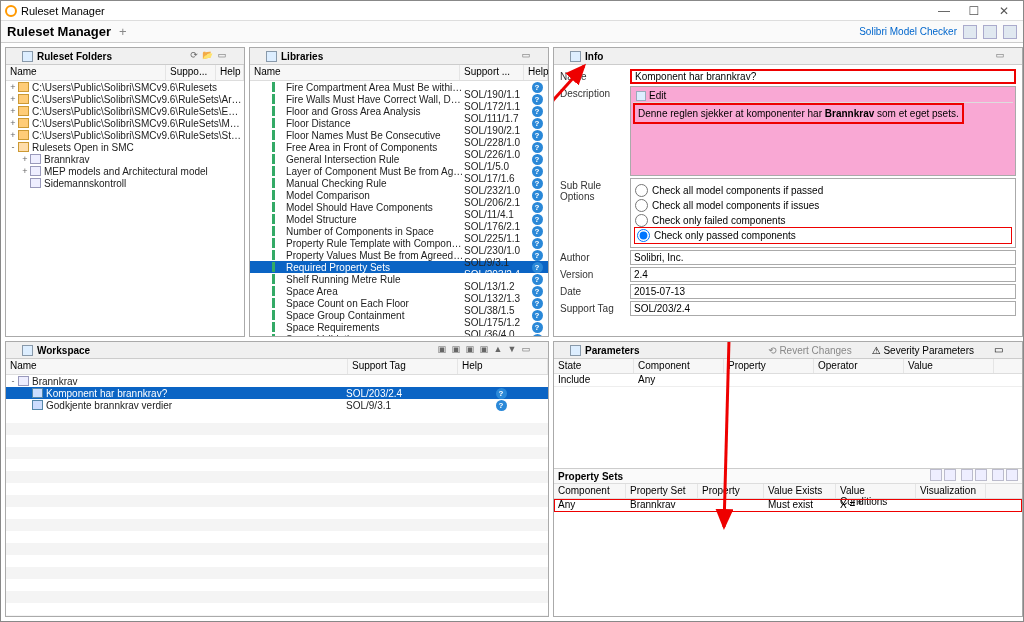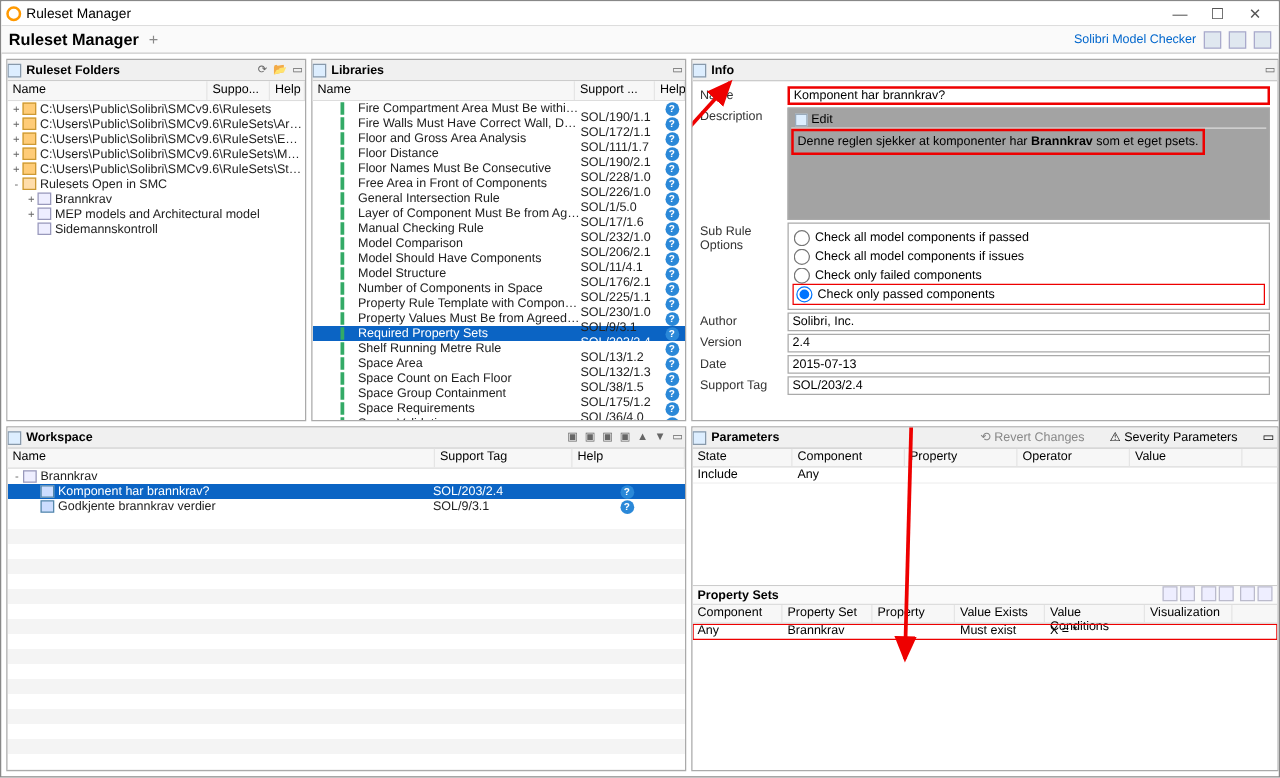--- a/index.html
+++ b/index.html
@@ -10,21 +10,21 @@
 .titlebar .winbtn { width: 30px; text-align: center; font-size: 12px; color: #555; }
 .headerbar { height: 22px; display: flex; align-items: center; padding: 0 6px; background: #fafafa; border-bottom: 1px solid #ccc; }
 .headerbar .htitle { font-size: 13px; font-weight: 600; }
 .headerbar .plus { margin-left: 8px; color: #888; font-size: 13px; }
 .headerbar .spacer { flex: 1; }
 .headerbar .right { font-size: 10px; color: #333; display: flex; align-items: center; gap: 6px; }
 .headerbar .icon { width: 14px; height: 14px; background: #e0e8f0; border: 1px solid #aac; display: inline-block; }
 
 .main { display: grid; grid-template-columns: 240px 300px 470px; grid-template-rows: 290px 276px; gap: 4px; padding: 4px; height: 578px; }
 .panel { border: 1px solid #aaa; background: #fff; display: flex; flex-direction: column; position: relative; overflow: hidden; }
-.panel-header { height: 17px; background: #f0f0f0; border-bottom: 1px solid #ccc; display: flex; align-items: center; padding: 0 0; font-size: 10px; }
+.panel-header { height: 17px; background: #f0f0f0; border-bottom: 1px solid #ccc; display: flex; align-items: center; padding: 0 16px; font-size: 10px; }
 .panel-header .phicon { width: 11px; height: 11px; background: #def; border: 1px solid #89a; margin-right: 4px; }
 .panel-header .phtitle { flex: 1; font-weight: 600; }
 .panel-header .phtools { display: flex; gap: 2px; }
 .panel-header .phtools span { width: 12px; height: 12px; text-align: center; font-size: 9px; color: #666; }
 
 .colhead { height: 16px; background: #f7f7f7; border-bottom: 1px solid #ddd; display: flex; font-size: 10px; }
 .colhead > div { padding: 1px 4px; border-right: 1px solid #e5e5e5; }
 
 .tree, .list { flex: 1; overflow: auto; background: #fff; }
 .row { height: 12px; display: flex; align-items: center; padding: 0 2px; font-size: 10px; color: #222; white-space: nowrap; }
@@ -41,21 +41,21 @@
 .row .sup { width: 64px; margin-top: 14px; }
 .row .hlp { width: 18px; text-align: center; }
 .helpq { display: inline-block; width: 11px; height: 11px; border-radius: 50%; background: #2a88d8; color: #fff; font-size: 8px; font-weight: bold; text-align: center; line-height: 11px; }
 
 .info-body { flex: 1; overflow: auto; padding: 2px 6px; }
 .info-row { display: flex; align-items: flex-start; margin: 2px 0; font-size: 10px; }
 .info-row .lbl { width: 70px; color: #333; padding-top: 2px; }
 .info-row .val { flex: 1; }
 .info-row input.txt { width: 100%; height: 15px; font-size: 10px; border: 1px solid #aaa; padding: 0 3px; background: #fff; }
 .outlined-red { border: 2px solid #e00 !important; }
-.descbox { width: 100%; height: 90px; border: 1px solid #aaa; background: #a3a3a3; padding: 2px; }
+.descbox { width: 100%; height: 90px; border: 1px solid #aaa; background: #f9a8d4; padding: 2px; }
 .descbox .editbtn { height: 14px; font-size: 10px; display: flex; align-items: center; gap: 3px; padding: 0 3px; border-bottom: 1px solid #ddd; }
 .descbox .editbtn .ei { width: 10px; height: 10px; background: #def; border: 1px solid #9ab; }
 .descbox .descline { padding: 3px; font-size: 10px; }
 .radio-group { border: 1px solid #aaa; padding: 4px; background: #fff; }
 .radio-row { display: flex; align-items: center; gap: 4px; height: 15px; font-size: 10px; }
 .radio-row input { margin: 0; }
 .radio-highlight { outline: 1px solid #e00; padding: 1px 2px; }
 
 .workspace-panel { grid-column: 1 / 3; }
 .params-panel { grid-column: 3 / 4; }

